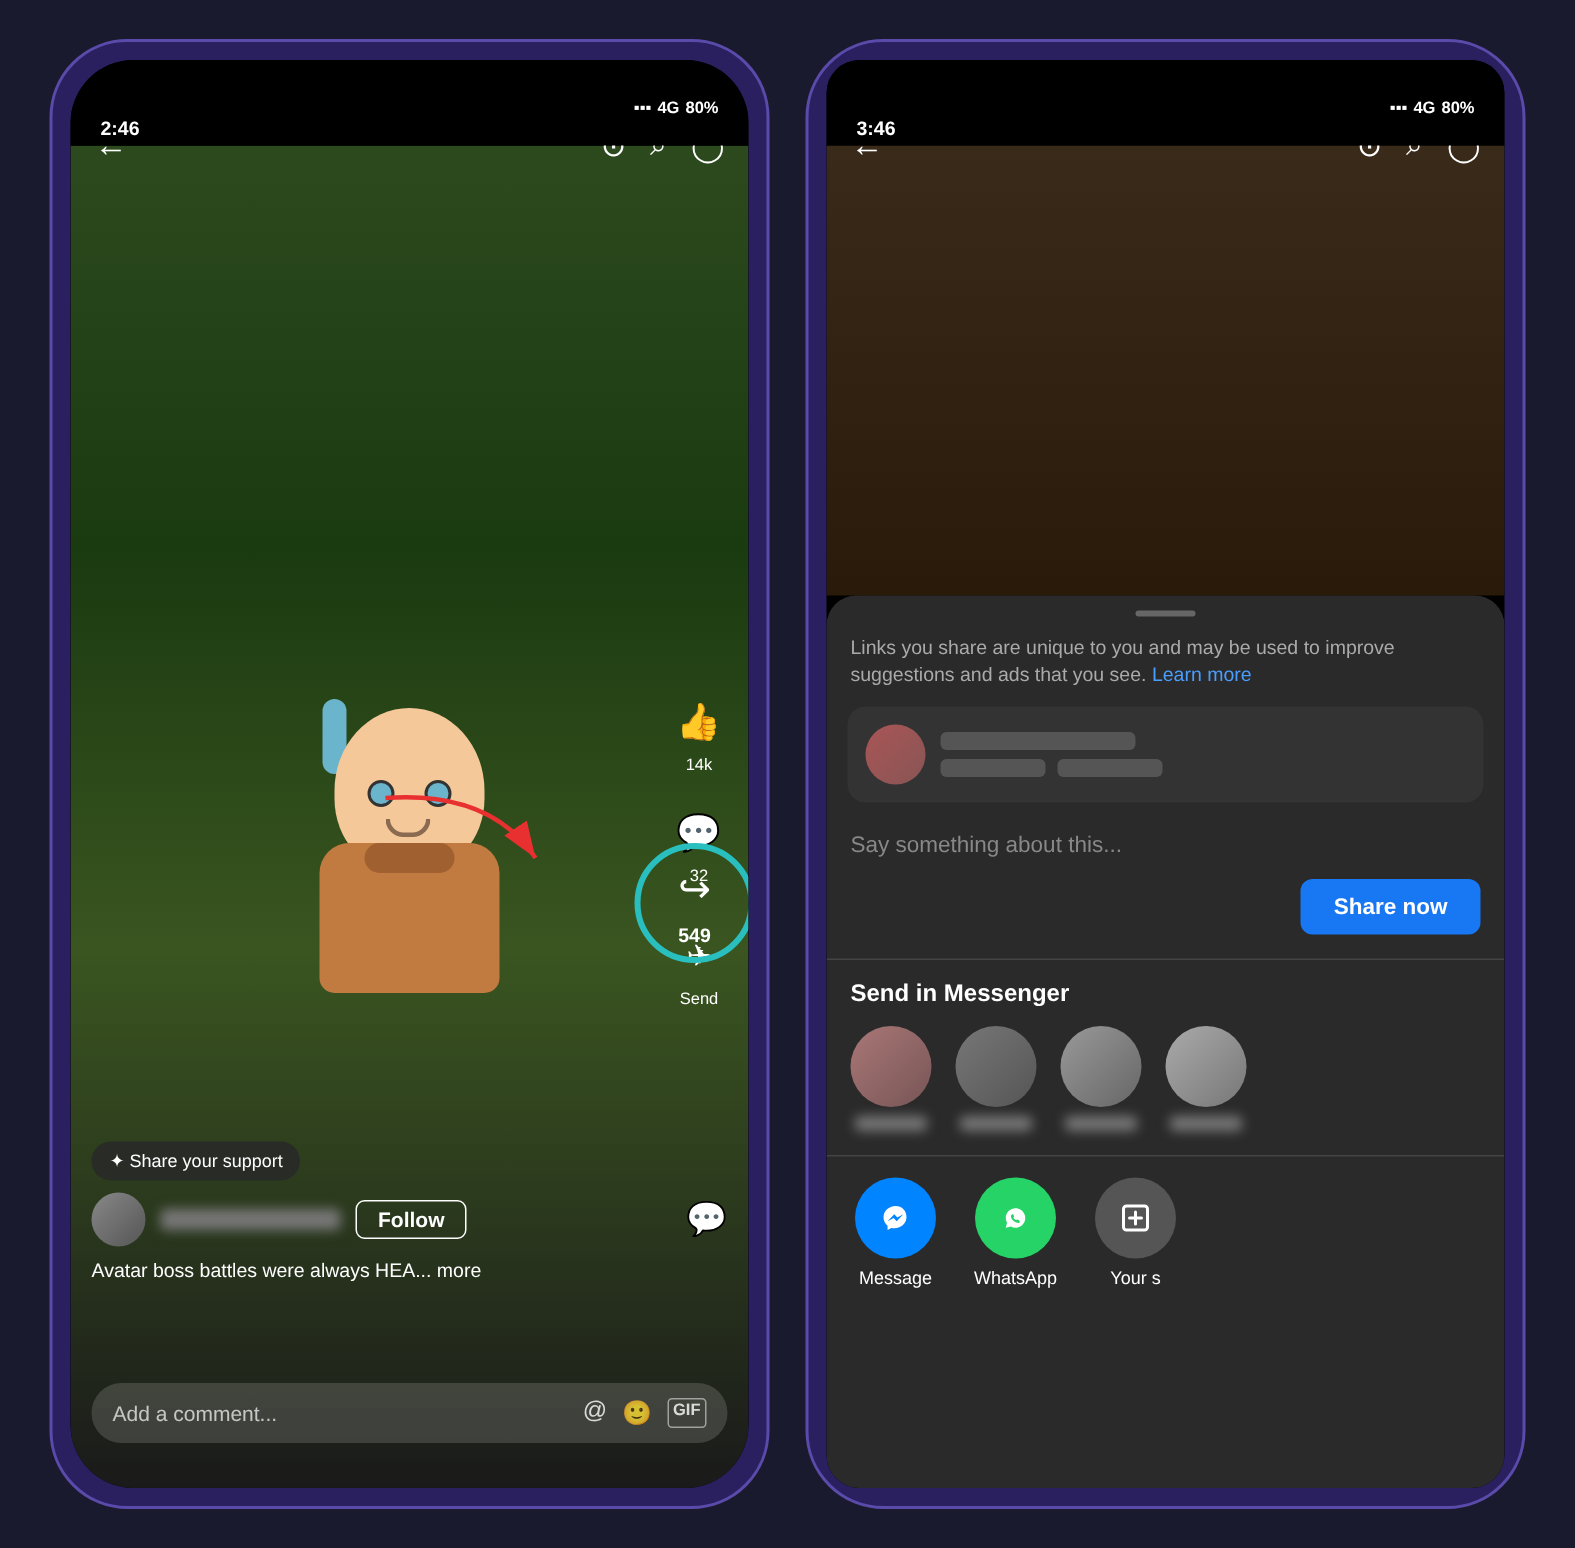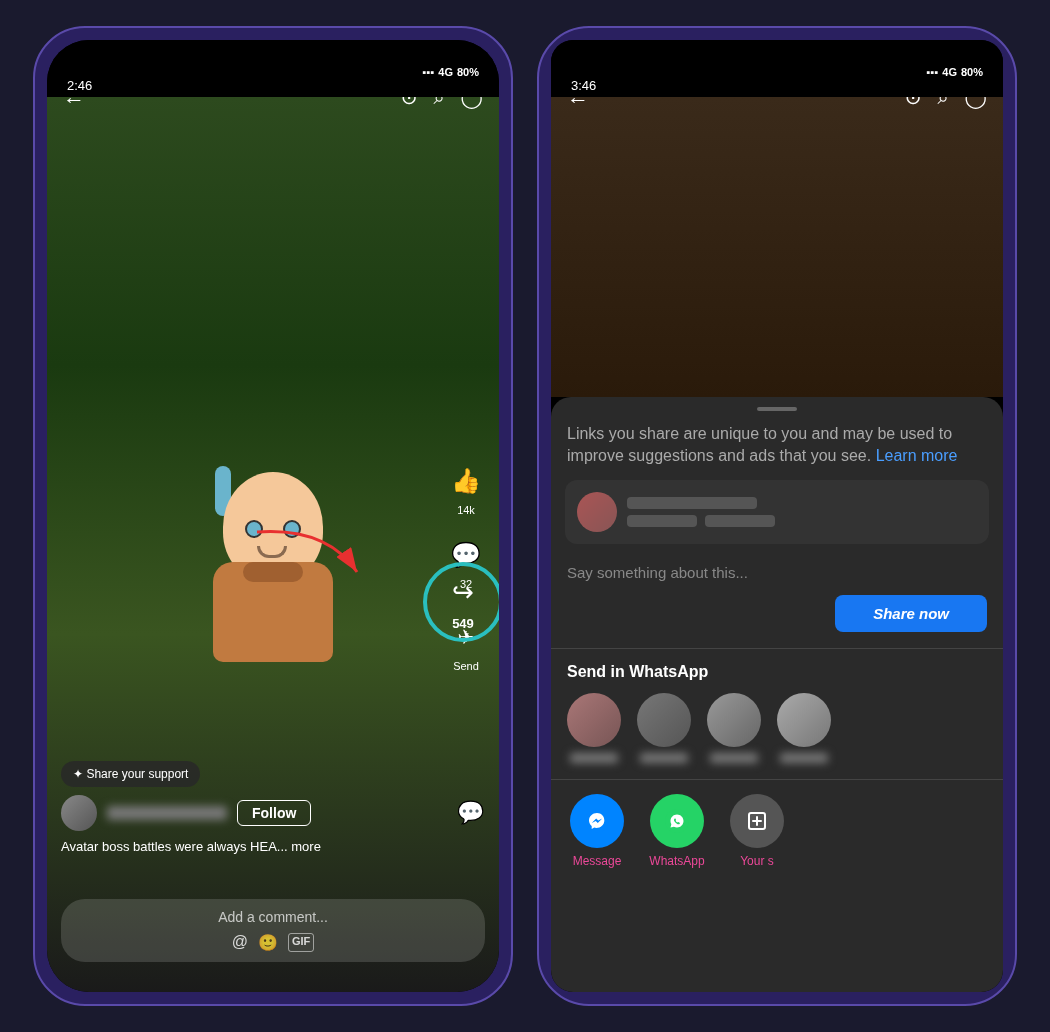--- a/index.html
+++ b/index.html
@@ -45,21 +45,21 @@
       padding: 10px 20px 4px;
       background: #000;
       color: #fff;
       font-size: 13px;
       font-weight: 600;
       min-height: 36px;
       position: relative;
       z-index: 10;
     }
 
-    .status-bar-time { font-weight: 400; margin-top: 28px; }
+    .status-bar-time { font-weight: 700; margin-top: 28px; }
     .status-bar-icons { display: flex; gap: 4px; align-items: center; font-size: 11px; }
 
     
     .dynamic-island {
       position: absolute;
       top: 8px;
       left: 50%;
       transform: translateX(-50%);
       width: 110px;
       height: 26px;
@@ -289,21 +289,20 @@
       position: absolute;
       bottom: 30px;
       left: 14px; right: 14px;
       background: rgba(255,255,255,0.15);
       border-radius: 24px;
       padding: 10px 14px;
       display: flex;
       align-items: center;
       gap: 8px;
       z-index: 10;
-      flex-direction: column;
     }
 
     .comment-placeholder {
       color: rgba(255,255,255,0.7);
       font-size: 14px;
       flex: 1;
     }
 
     .comment-icons {
       display: flex;
@@ -334,21 +333,21 @@
 
     .sheet-handle {
       width: 40px;
       height: 4px;
       background: #666;
       border-radius: 2px;
       margin: 10px auto 12px;
     }
 
     .share-info-text {
-      font-size: 16px;
+      font-size: 13px;
       color: #aaa;
       padding: 0 16px 12px;
       line-height: 1.4;
     }
 
     .learn-more {
       color: #4a9eff;
     }
 
     .share-post-preview {
@@ -384,24 +383,23 @@
       display: flex;
       justify-content: flex-end;
       padding: 0 16px 16px;
     }
 
     .share-now-btn {
       background: #1877f2;
       color: #fff;
       border: none;
       border-radius: 8px;
-      padding: 10px 38px;
+      padding: 10px 22px;
       font-size: 15px;
       font-weight: 600;
-      font-style: italic;
     }
 
     .divider {
       height: 1px;
       background: #444;
       margin: 0 0 14px;
     }
 
     .send-messenger-title {
       color: #fff;
@@ -465,21 +463,21 @@
       width: 54px;
       height: 54px;
       border-radius: 50%;
       display: flex;
       align-items: center;
       justify-content: center;
       font-size: 24px;
     }
 
     .share-icon-label {
-      color: #ec4899;
+      color: #ffffff;
       font-size: 12px;
       text-align: center;
     }
 
     .messenger-bg { background: #0084ff; }
     .whatsapp-bg { background: #25d366; }
     .copylink-bg { background: #555; }
     .group-bg { background: #555; }
     .yours-bg { background: #555; }
 
@@ -644,21 +642,21 @@
       </div>
 
       <p class="say-something">Say something about this...</p>
 
       <div class="share-now-row">
         <button class="share-now-btn">Share now</button>
       </div>
 
       <div class="divider"></div>
 
-      <p class="send-messenger-title">Send in WhatsApp</p>
+      <p class="send-messenger-title">Send in Messenger</p>
 
       <div class="messenger-contacts">
         <div class="contact-item">
           <div class="contact-avatar" style="background:linear-gradient(135deg,#a77,#755);"></div>
           <span class="contact-name blurred-text" style="width:48px;height:10px;display:inline-block;"></span>
         </div>
         <div class="contact-item">
           <div class="contact-avatar" style="background:linear-gradient(135deg,#777,#555);"></div>
           <span class="contact-name blurred-text" style="width:48px;height:10px;display:inline-block;"></span>
         </div>

